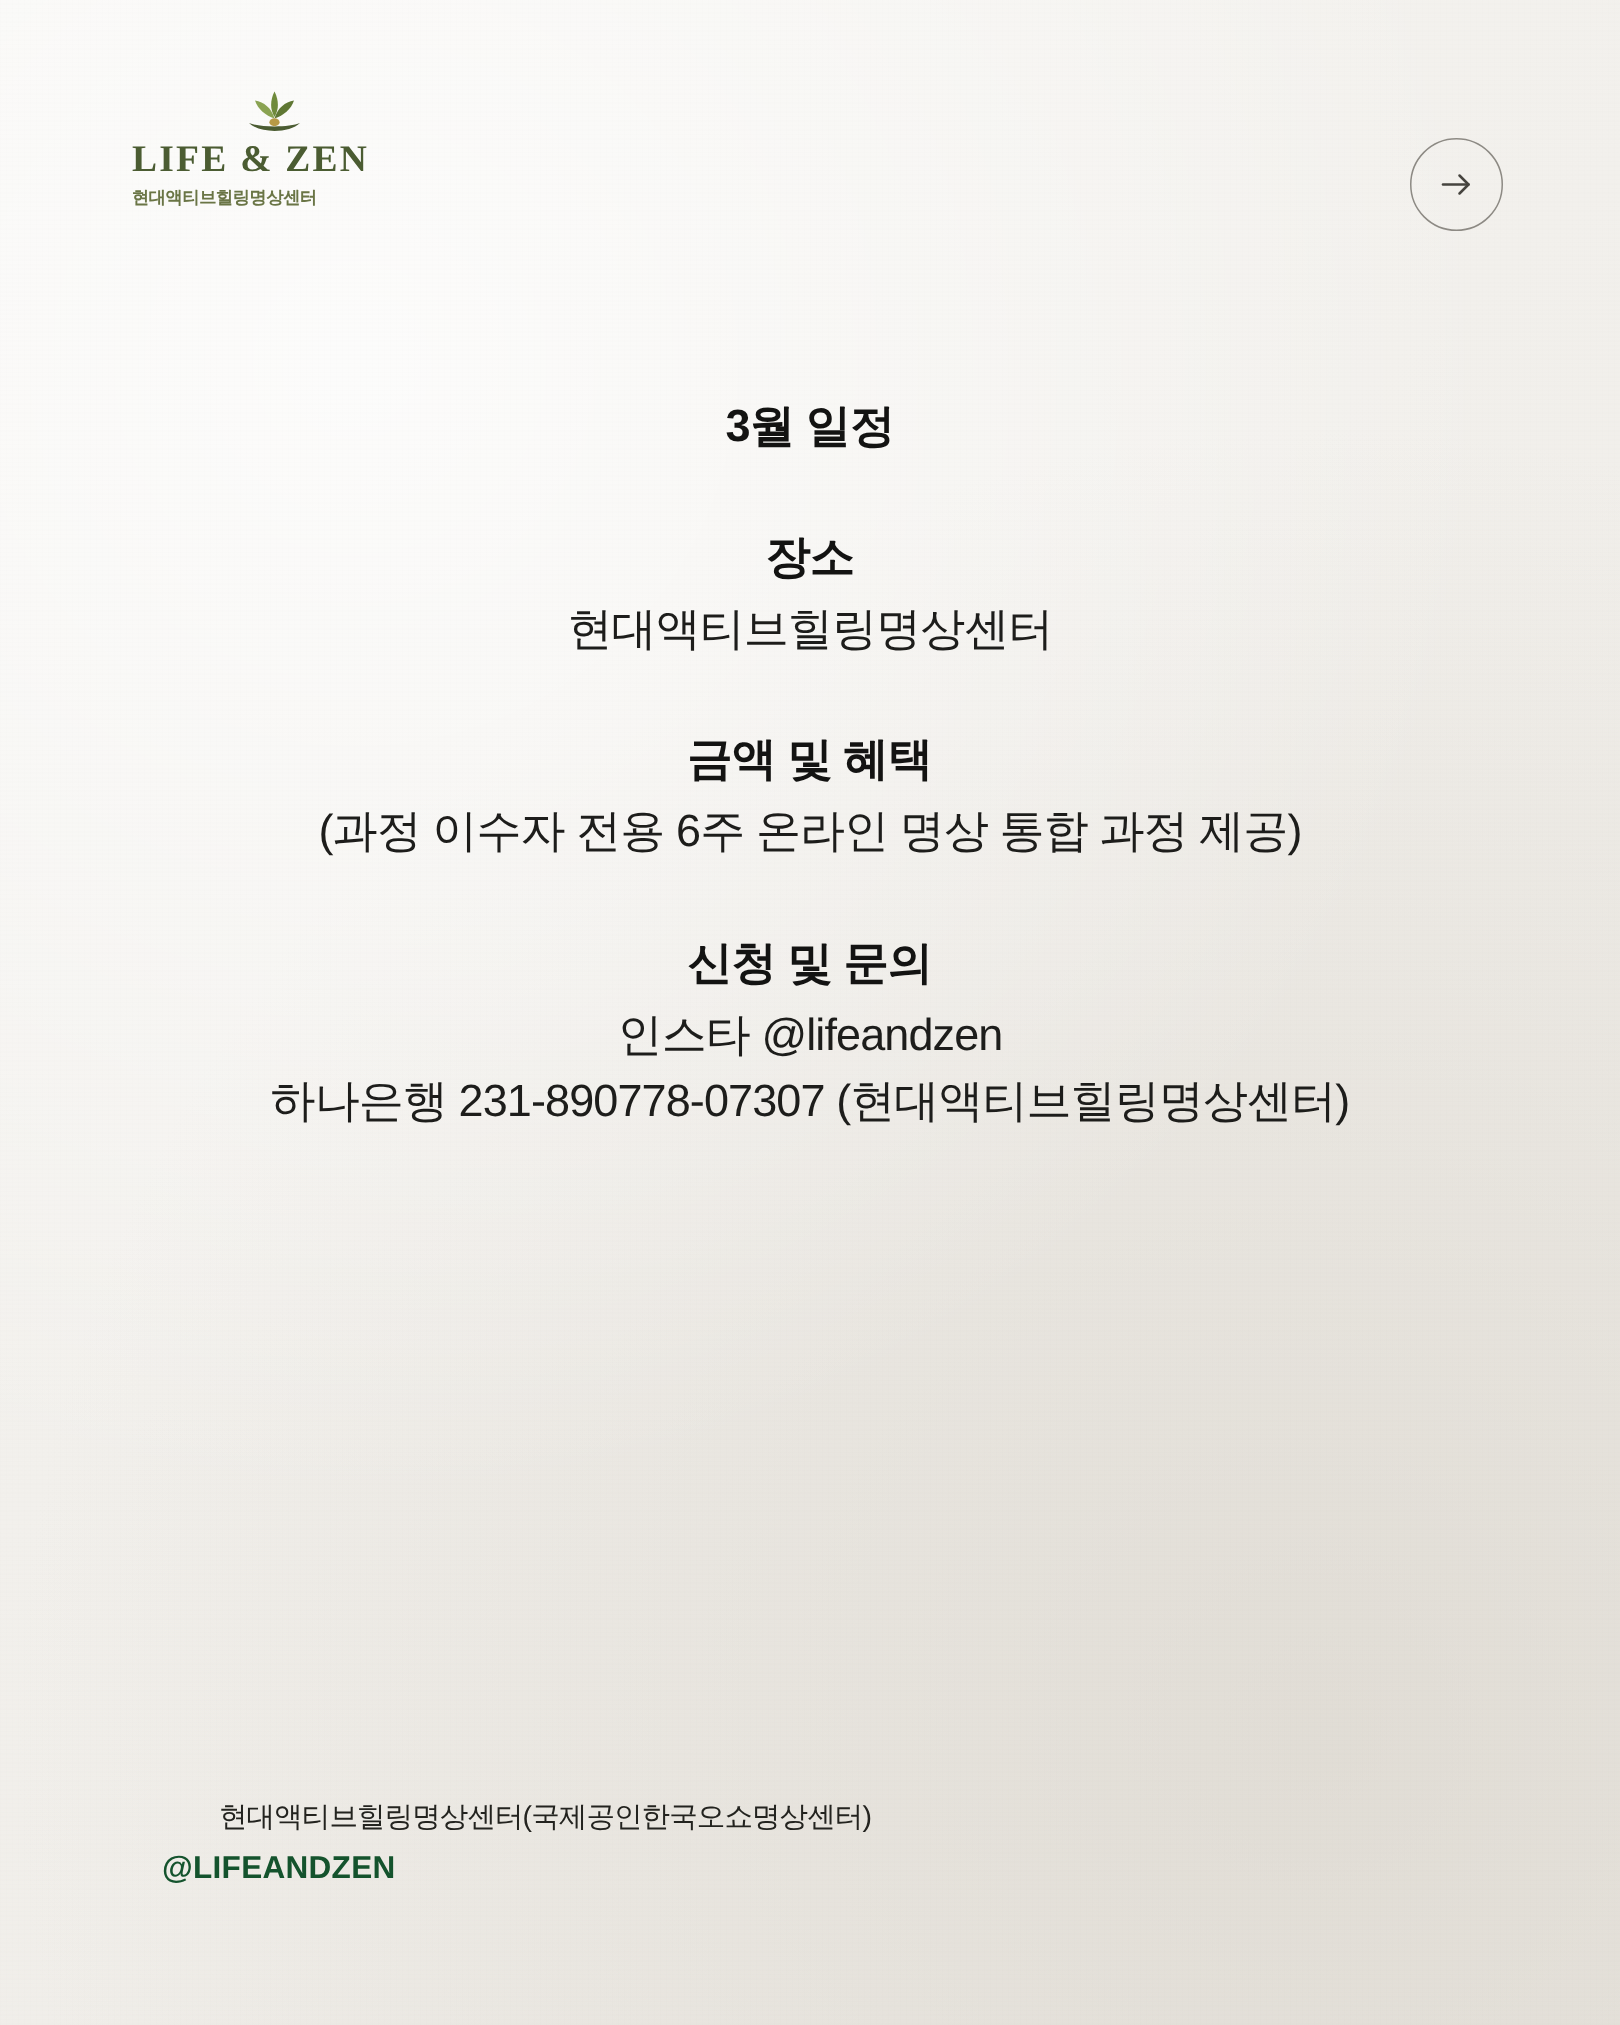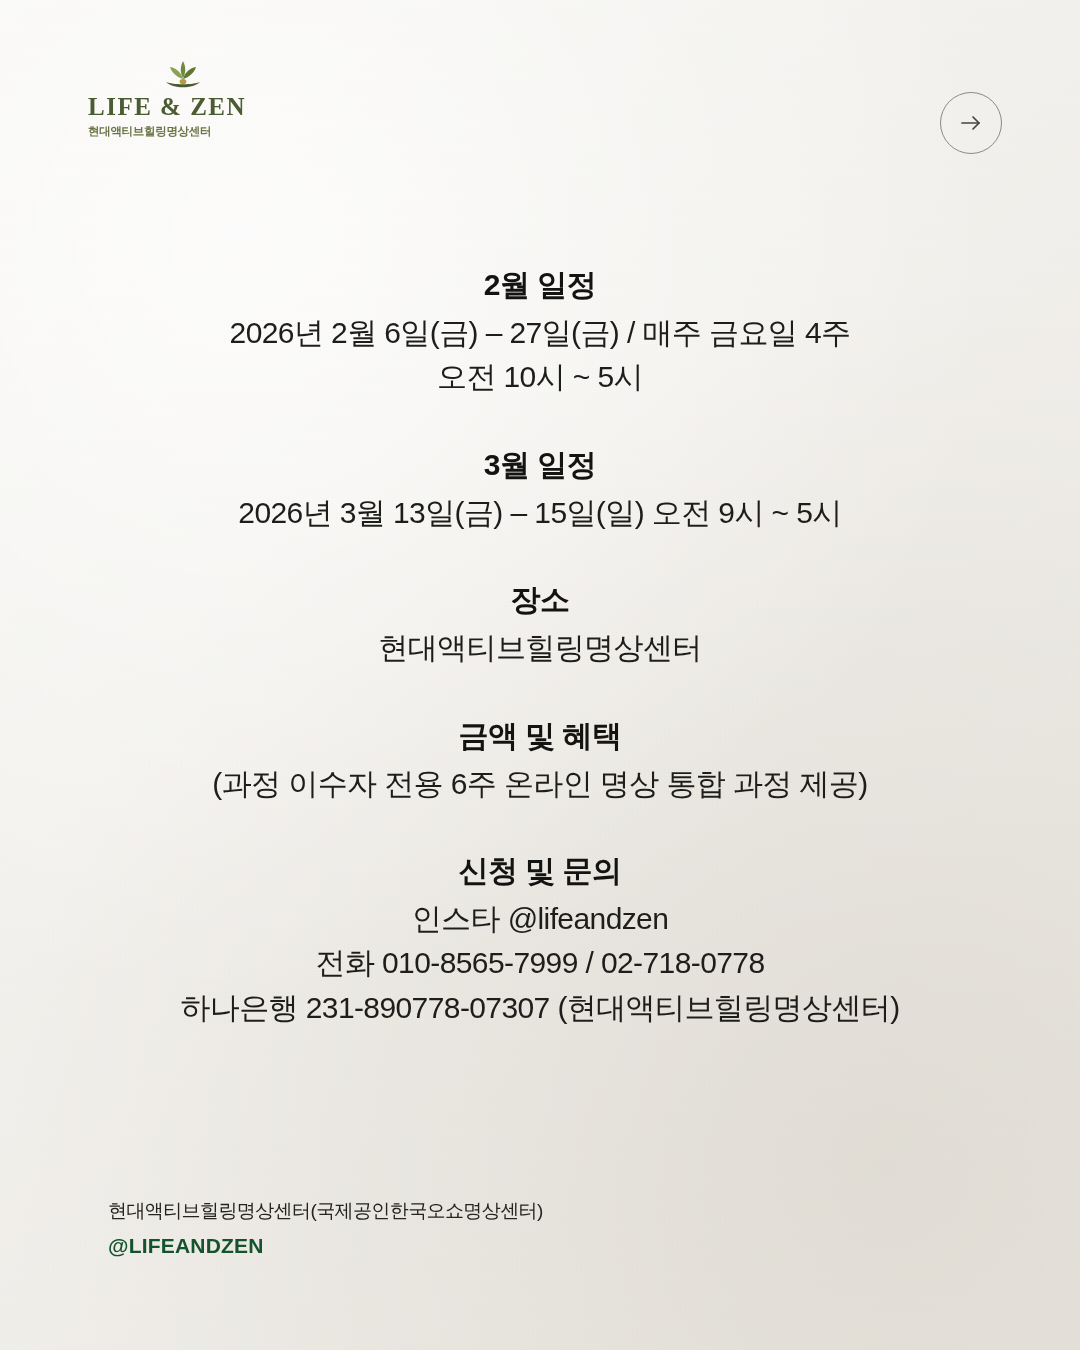--- a/index.html
+++ b/index.html
@@ -124,20 +124,21 @@
     left: 108px;
     bottom: 92px;
     z-index: 3;
     text-align: left;
   }
   .footer-line1 {
     font-size: 19px;
     letter-spacing: -0.6px;
     color: #23231f;
     margin-bottom: 10px;
+    margin-left: 38px;
   }
   .footer-line2 {
     font-size: 21px;
     font-weight: 700;
     letter-spacing: 0.2px;
     color: #14532d;
   }
 </style>
 </head>
 <body>
@@ -163,45 +164,38 @@
     <svg width="26" height="26" viewBox="0 0 26 26">
       <line x1="4" y1="13" x2="21" y2="13" stroke="#46443f" stroke-width="1.7" stroke-linecap="round"></line>
       <polyline points="15,7 21,13 15,19" fill="none" stroke="#46443f" stroke-width="1.7" stroke-linecap="round" stroke-linejoin="round"></polyline>
     </svg>
   </button>
 
 </div>
 
 <div class="content">
 
-  <div class="block">
-    <div class="block-title">2월 일정</div>
-    <div class="block-line">2026년 2월 6일(금) – 27일(금) / 매주 금요일 4주</div>
-    <div class="block-line">오전 10시 ~ 5시</div>
-  </div>
 
   <div class="block">
     <div class="block-title">3월 일정</div>
-    <div class="block-line">2026년 3월 13일(금) – 15일(일)  오전 9시 ~ 5시</div>
   </div>
 
   <div class="block">
     <div class="block-title">장소</div>
     <div class="block-line">현대액티브힐링명상센터</div>
   </div>
 
   <div class="block">
     <div class="block-title">금액 및 혜택</div>
     <div class="block-line">(과정 이수자 전용 6주 온라인 명상 통합 과정 제공)</div>
   </div>
 
   <div class="block">
     <div class="block-title">신청 및 문의</div>
     <div class="block-line">인스타 @lifeandzen</div>
-    <div class="block-line">전화 010-8565-7999 / 02-718-0778</div>
     <div class="block-line">하나은행 231-890778-07307 (현대액티브힐링명상센터)</div>
   </div>
 
 </div>
 
 <div class="footer">
   <div class="footer-line1">현대액티브힐링명상센터(국제공인한국오쇼명상센터)</div>
   <div class="footer-line2">@LIFEANDZEN</div>
 </div>
 

